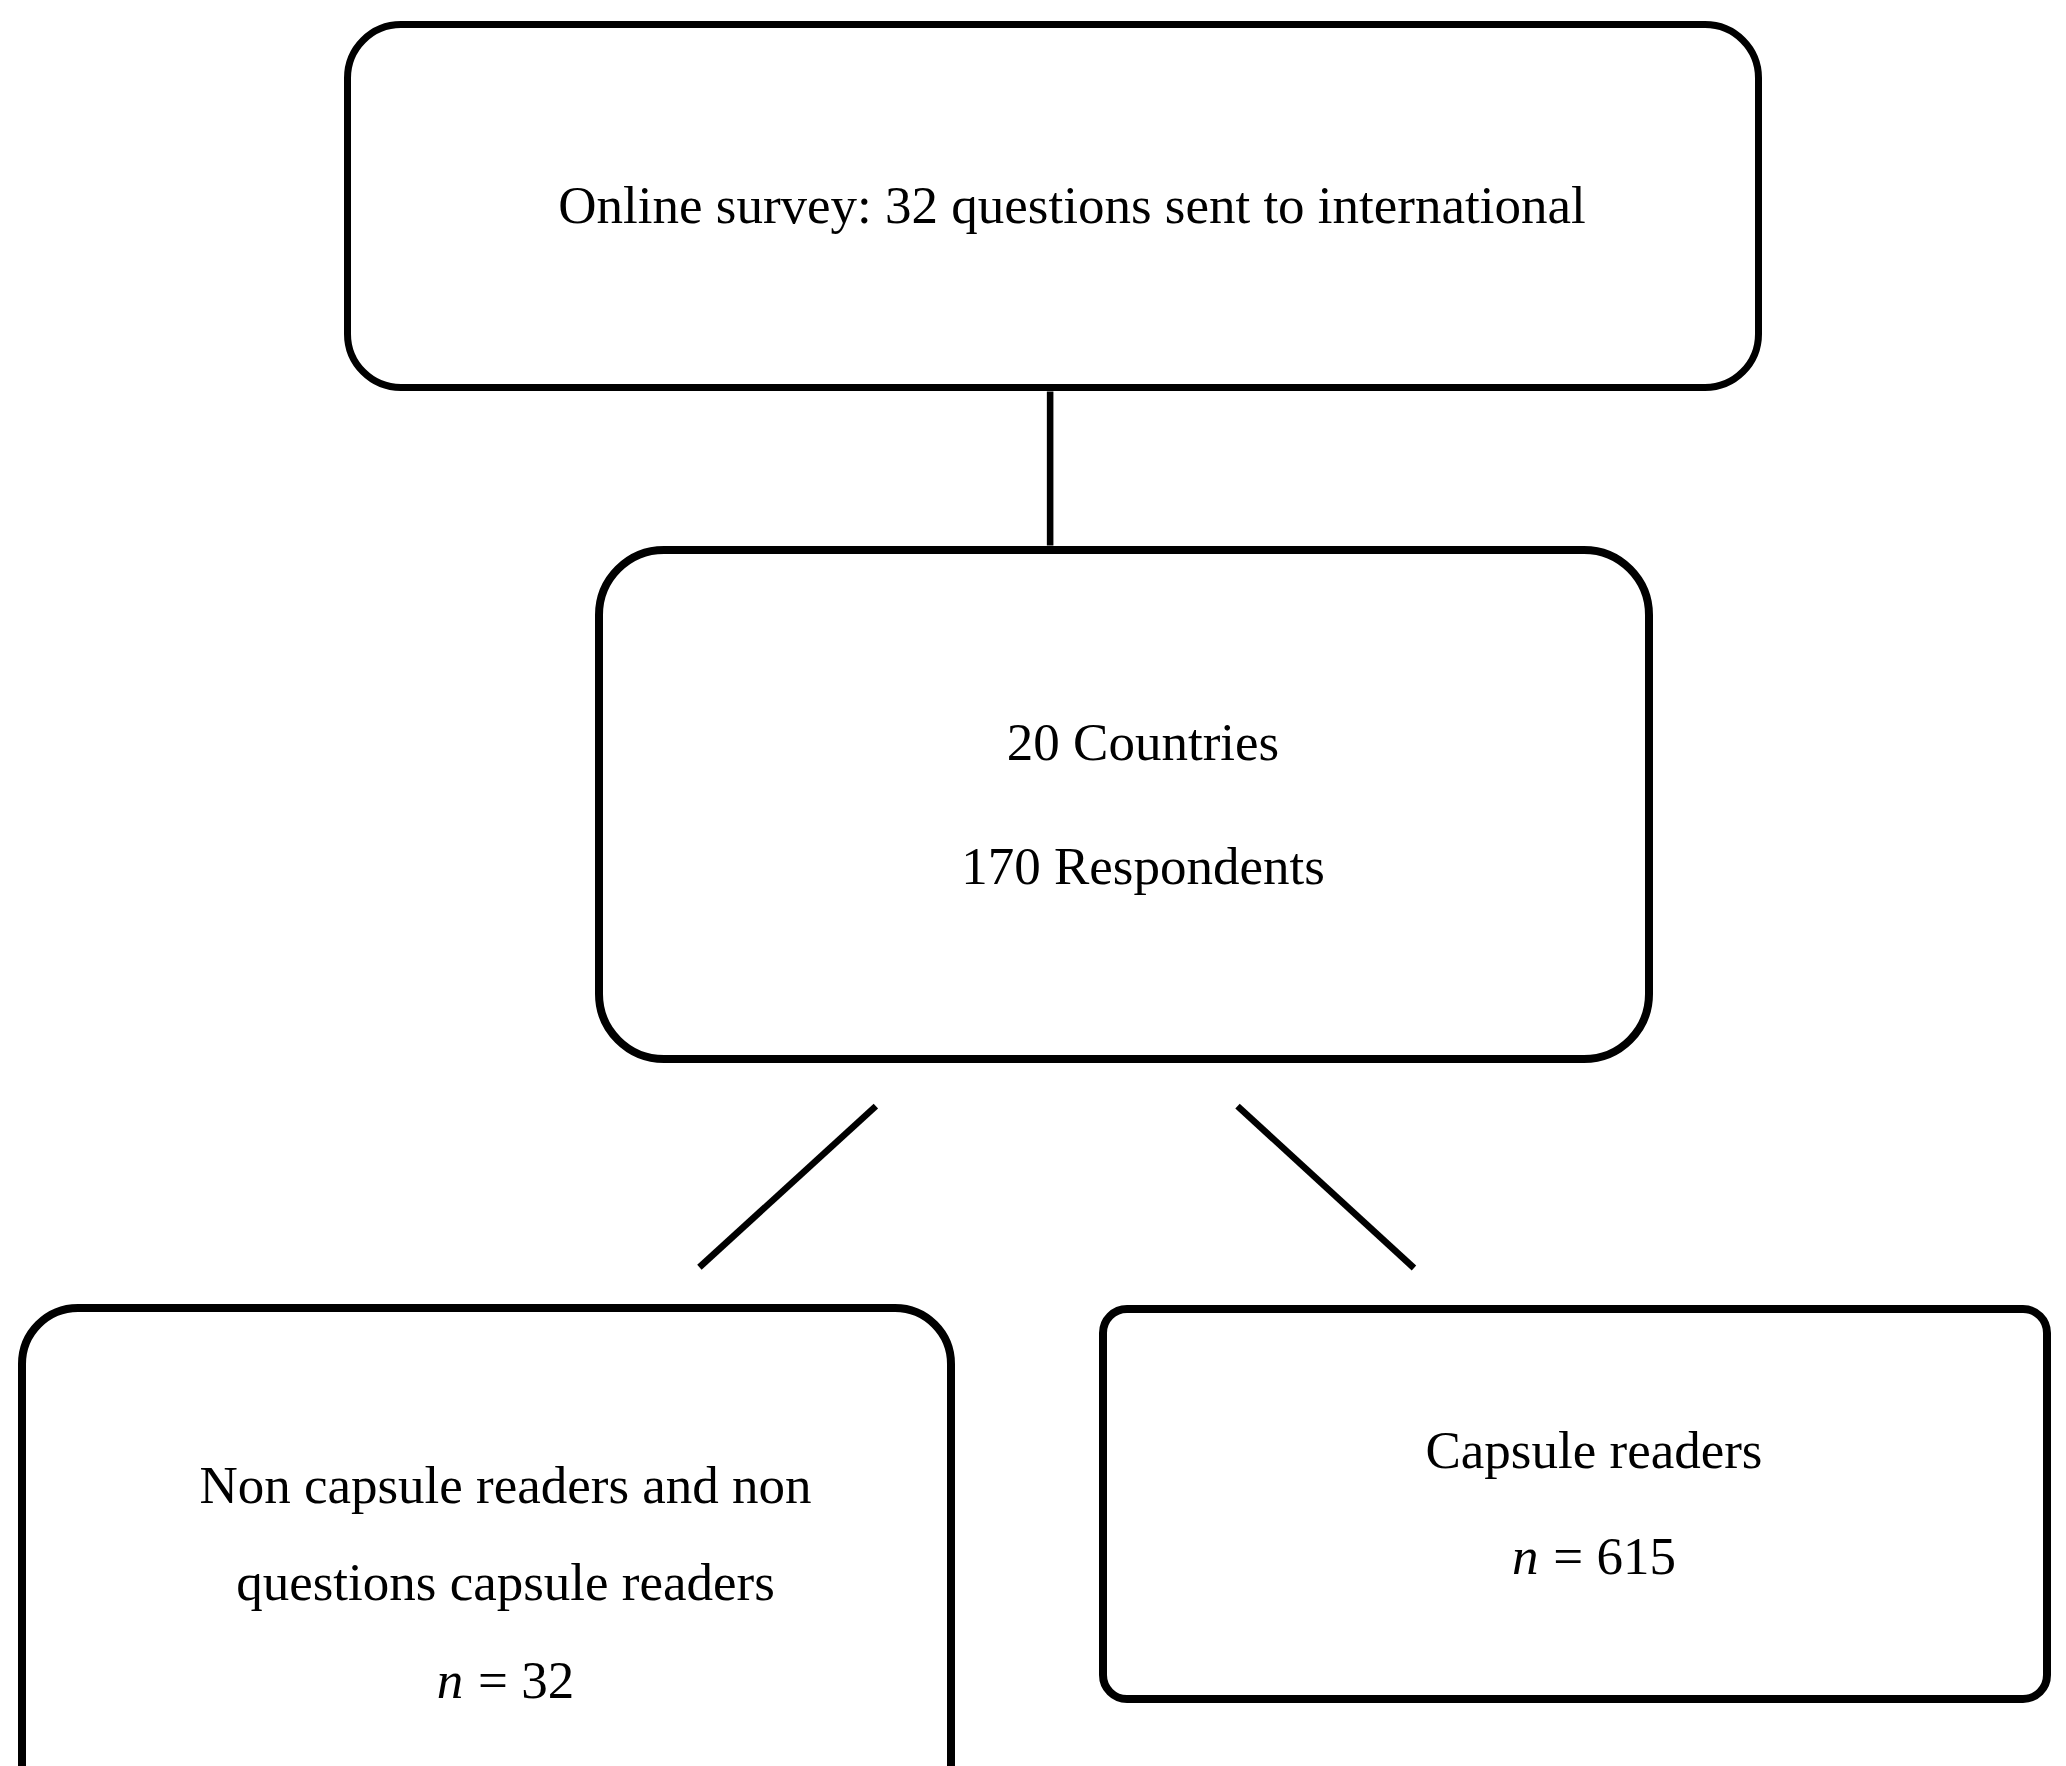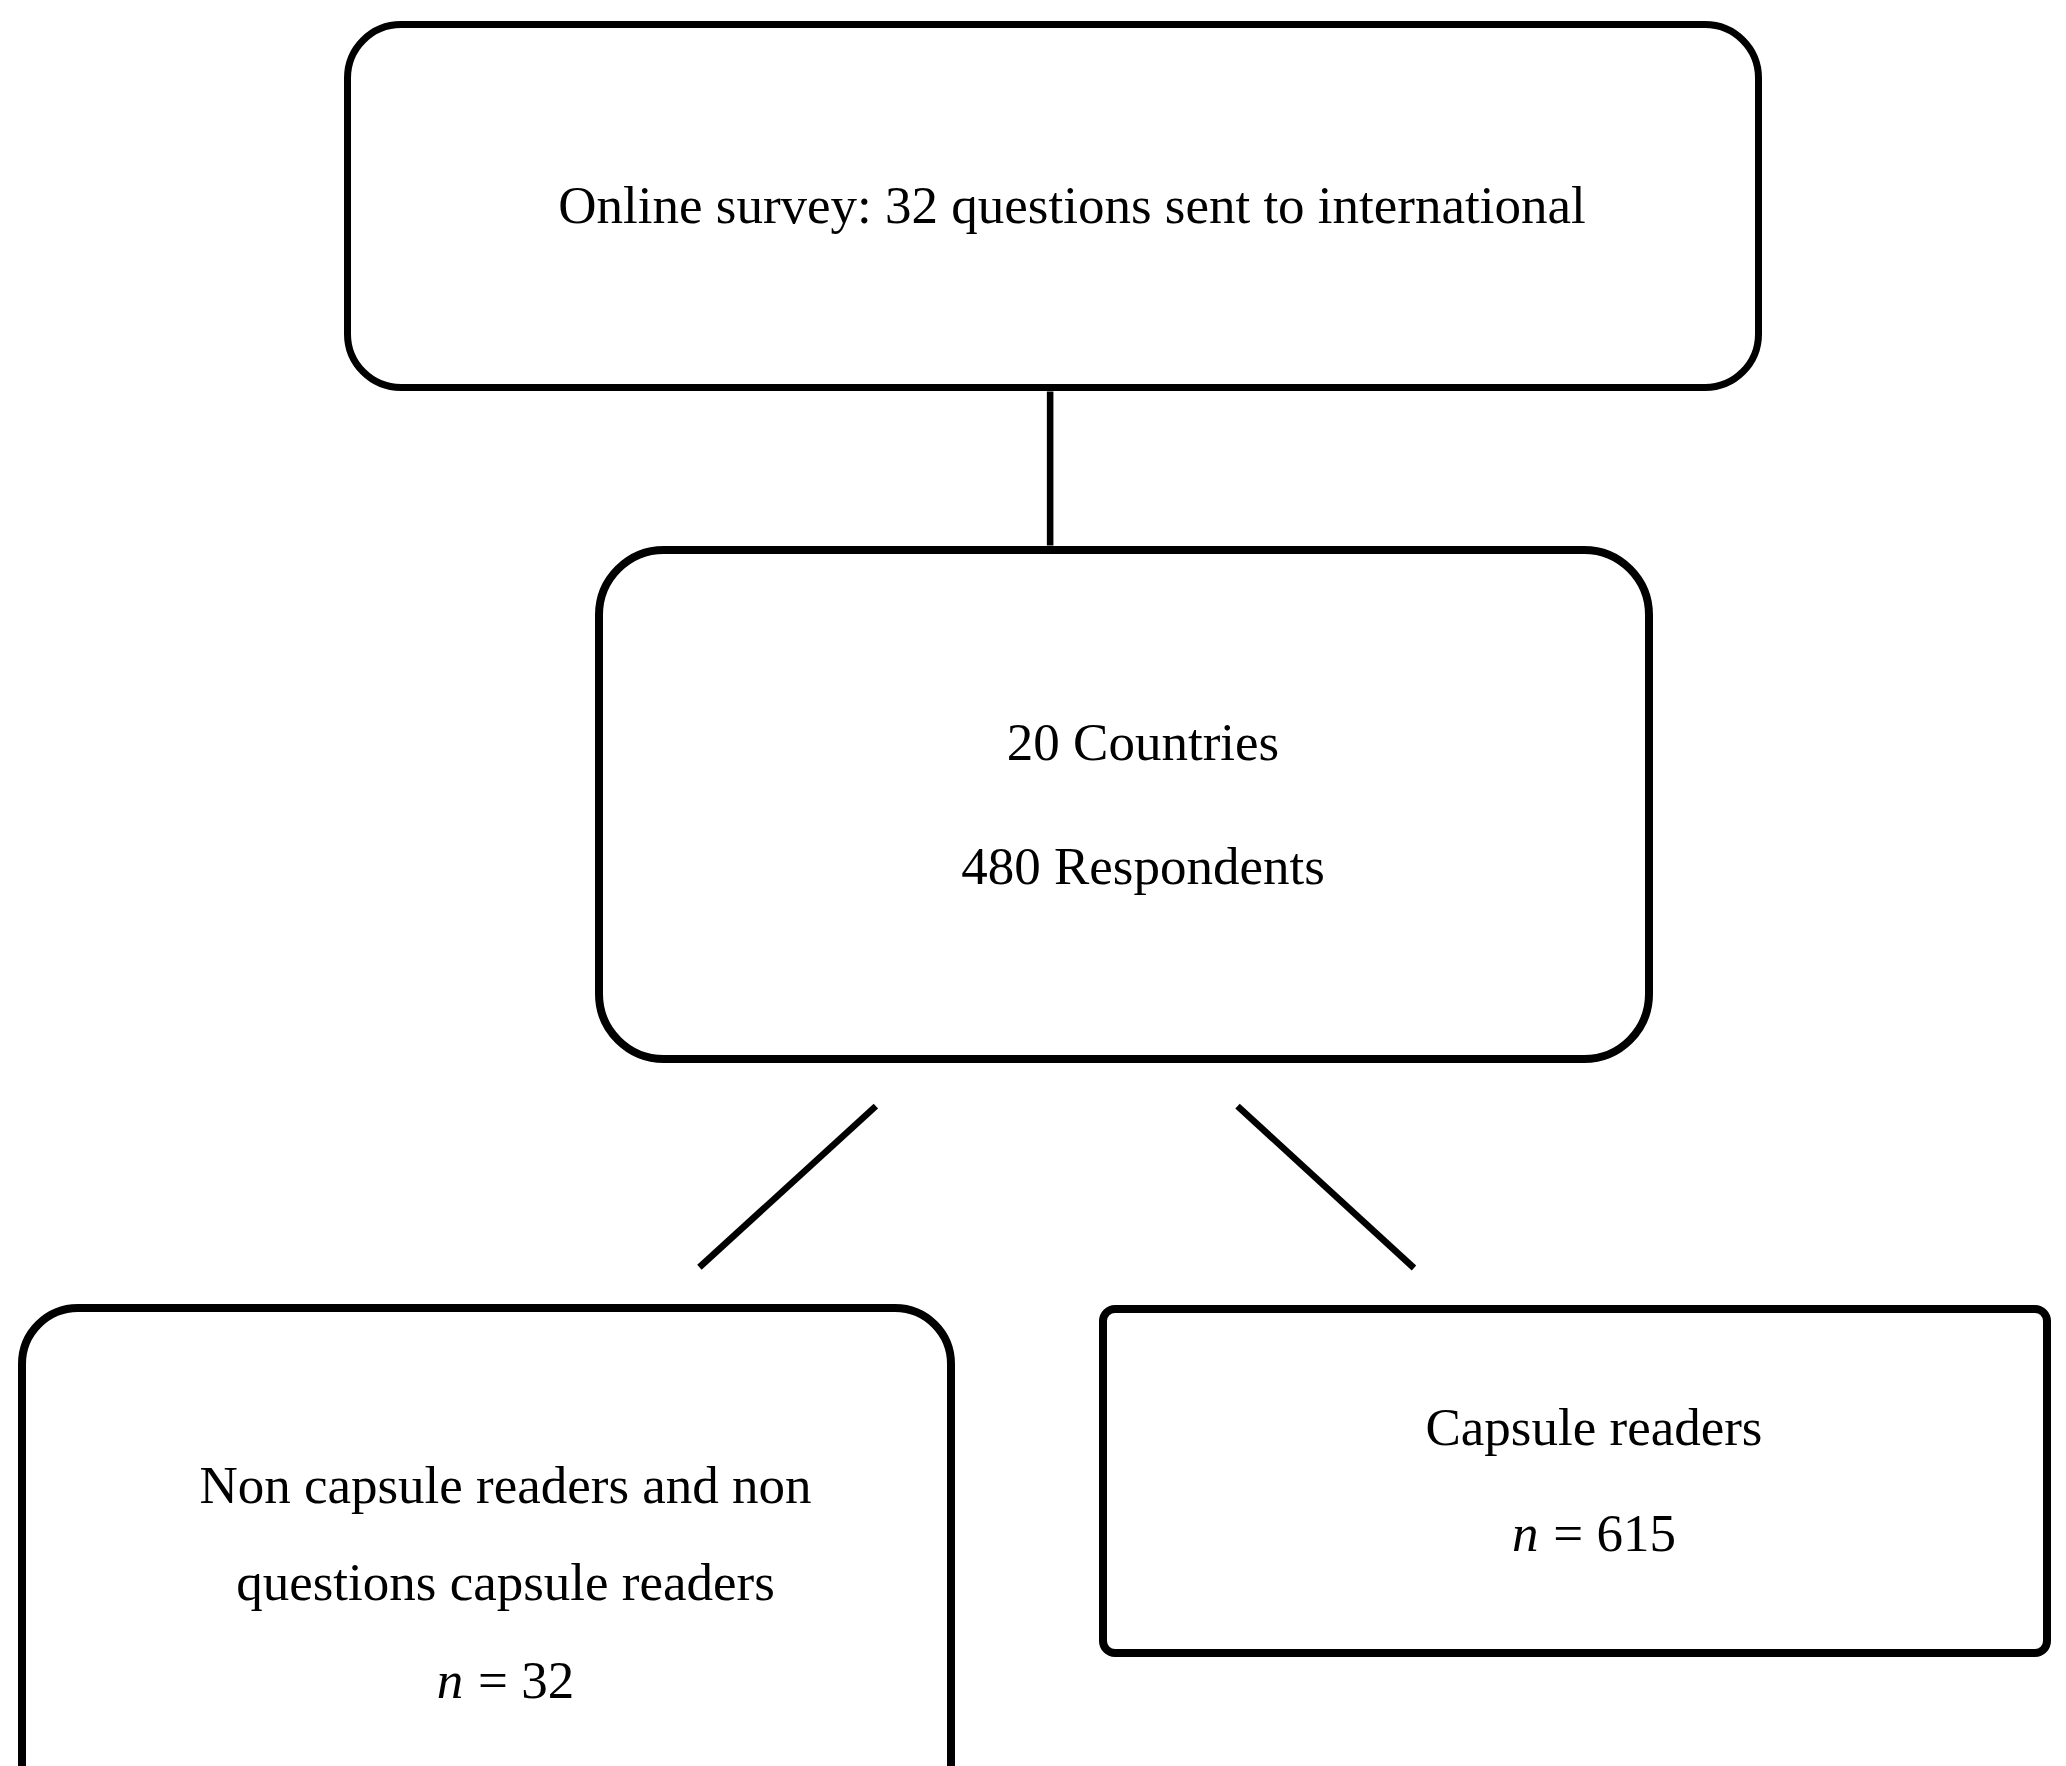--- a/index.html
+++ b/index.html
@@ -52,23 +52,23 @@
   }
   .box-bottom-left{
     left:18px; top:1304px;
     width:937px; height:558px;
     border-width:8px;
     border-radius:60px;
     row-gap:34px;
   }
   .box-bottom-right{
     left:1099px; top:1305px;
-    width:952px; height:352px;
+    width:952px; height:398px;
     border-width:8px;
-    border-radius:16px;
+    border-radius:28px;
     row-gap:42px;
   }
   .box-line{
     font-size:53px;
     line-height:1.2;
     white-space:nowrap;
   }
   .n-label{
     font-style:italic;
   }
@@ -89,21 +89,21 @@
     <line x1="1201" y1="1517" x2="959" y2="1738" stroke-width="9"></line>
     <line x1="1697" y1="1517" x2="1939" y2="1739" stroke-width="9"></line>
   </svg>
 
   <div class="flow-box box-top">
     <div class="box-line">Online survey: 32 questions sent to international</div>
   </div>
 
   <div class="flow-box box-middle">
     <div class="box-line">20 Countries</div>
-    <div class="box-line">480 Respondents</div>
+    <div class="box-line">170 Respondents</div>
   </div>
 
   <div class="flow-box box-bottom-left">
     <div class="box-line">Non capsule readers and non</div>
     <div class="box-line">questions capsule readers</div>
     <div class="box-line">
       <span class="n-label">n</span><span class="n-value">= 32</span>
     </div>
   </div>
 

